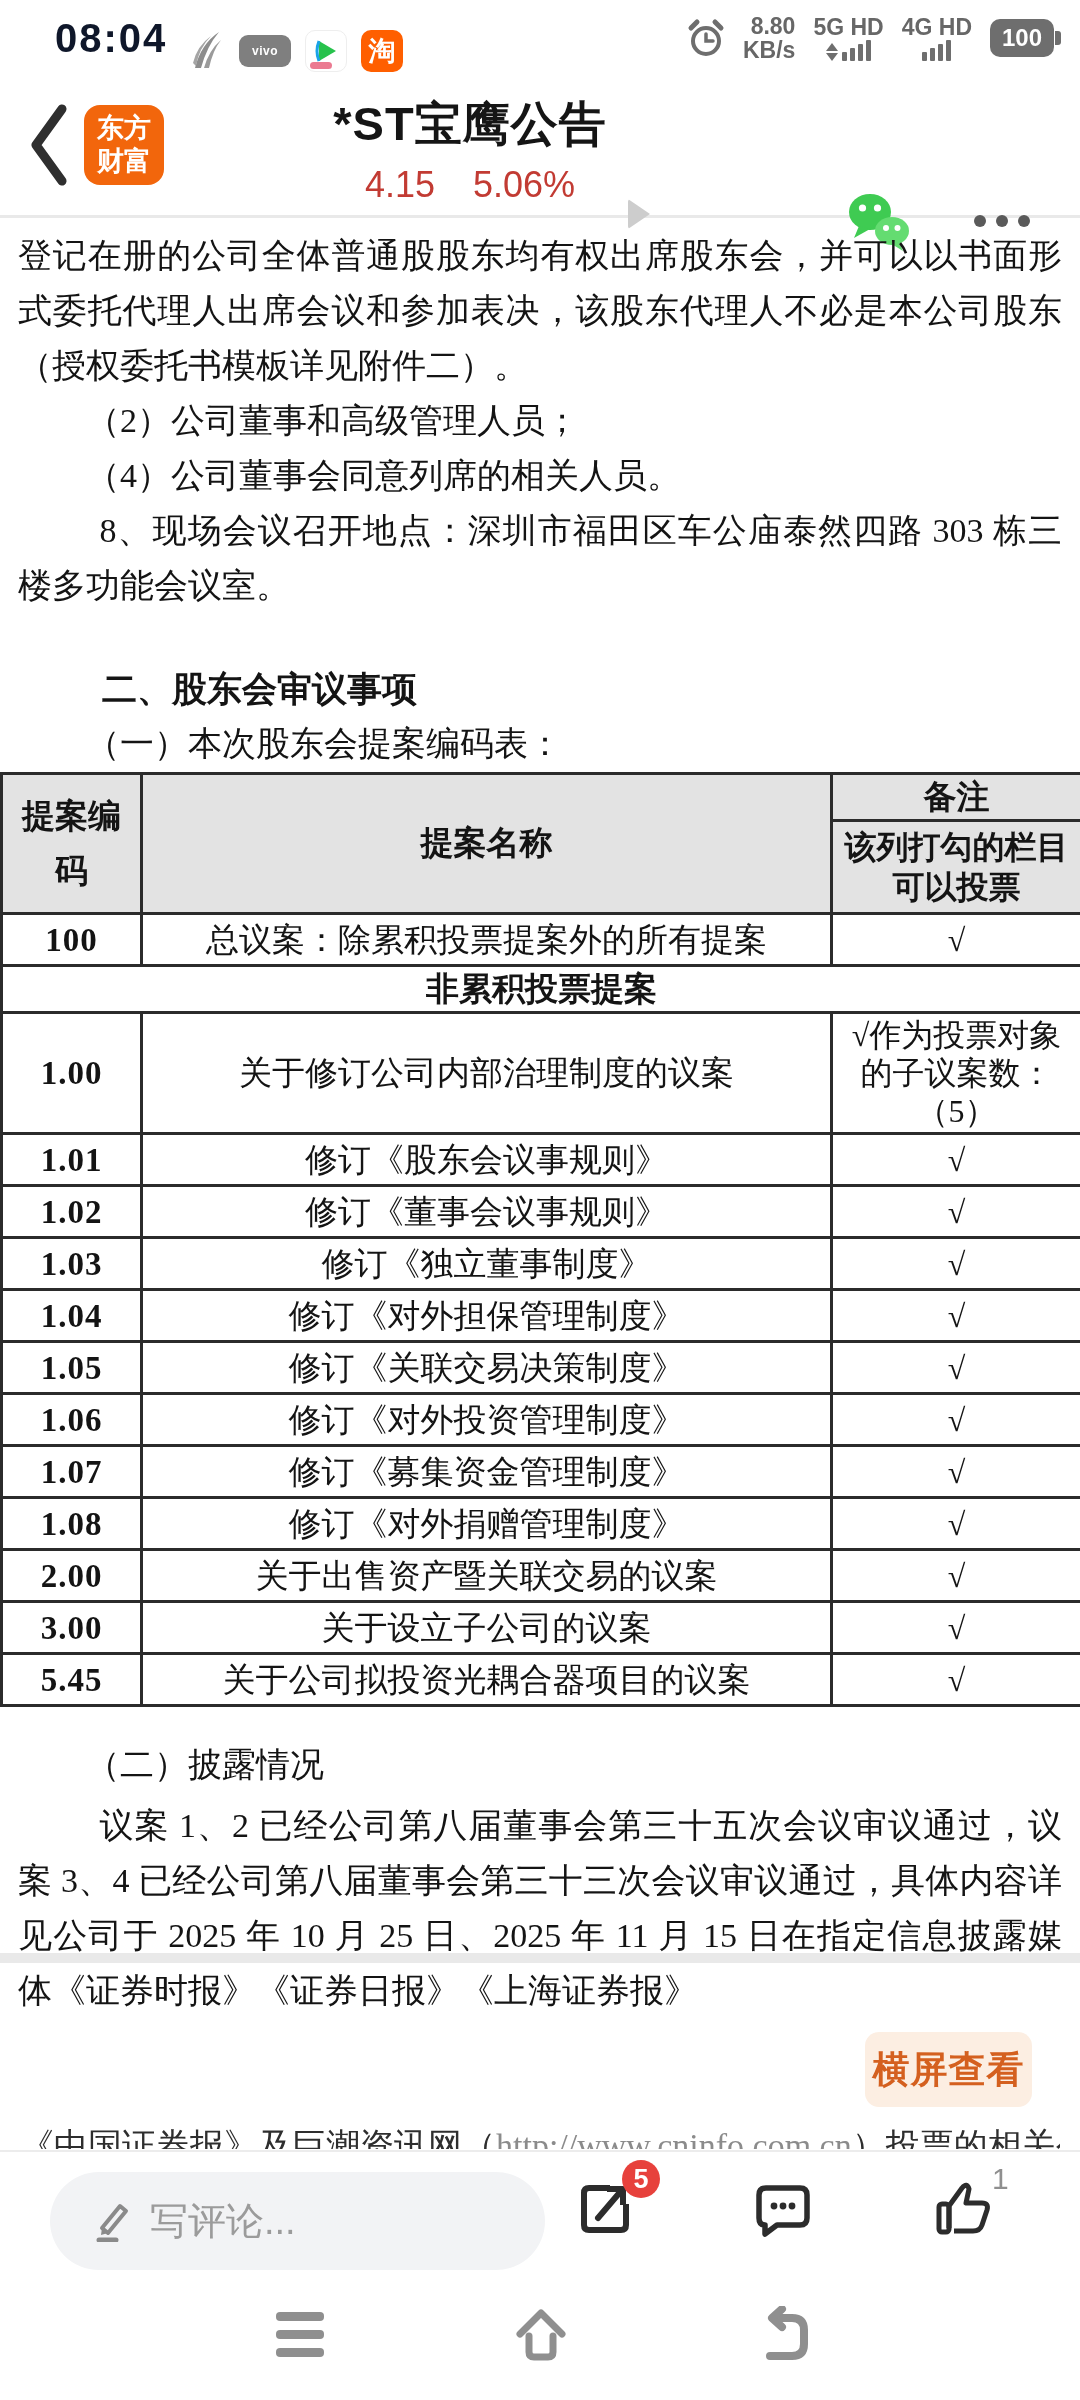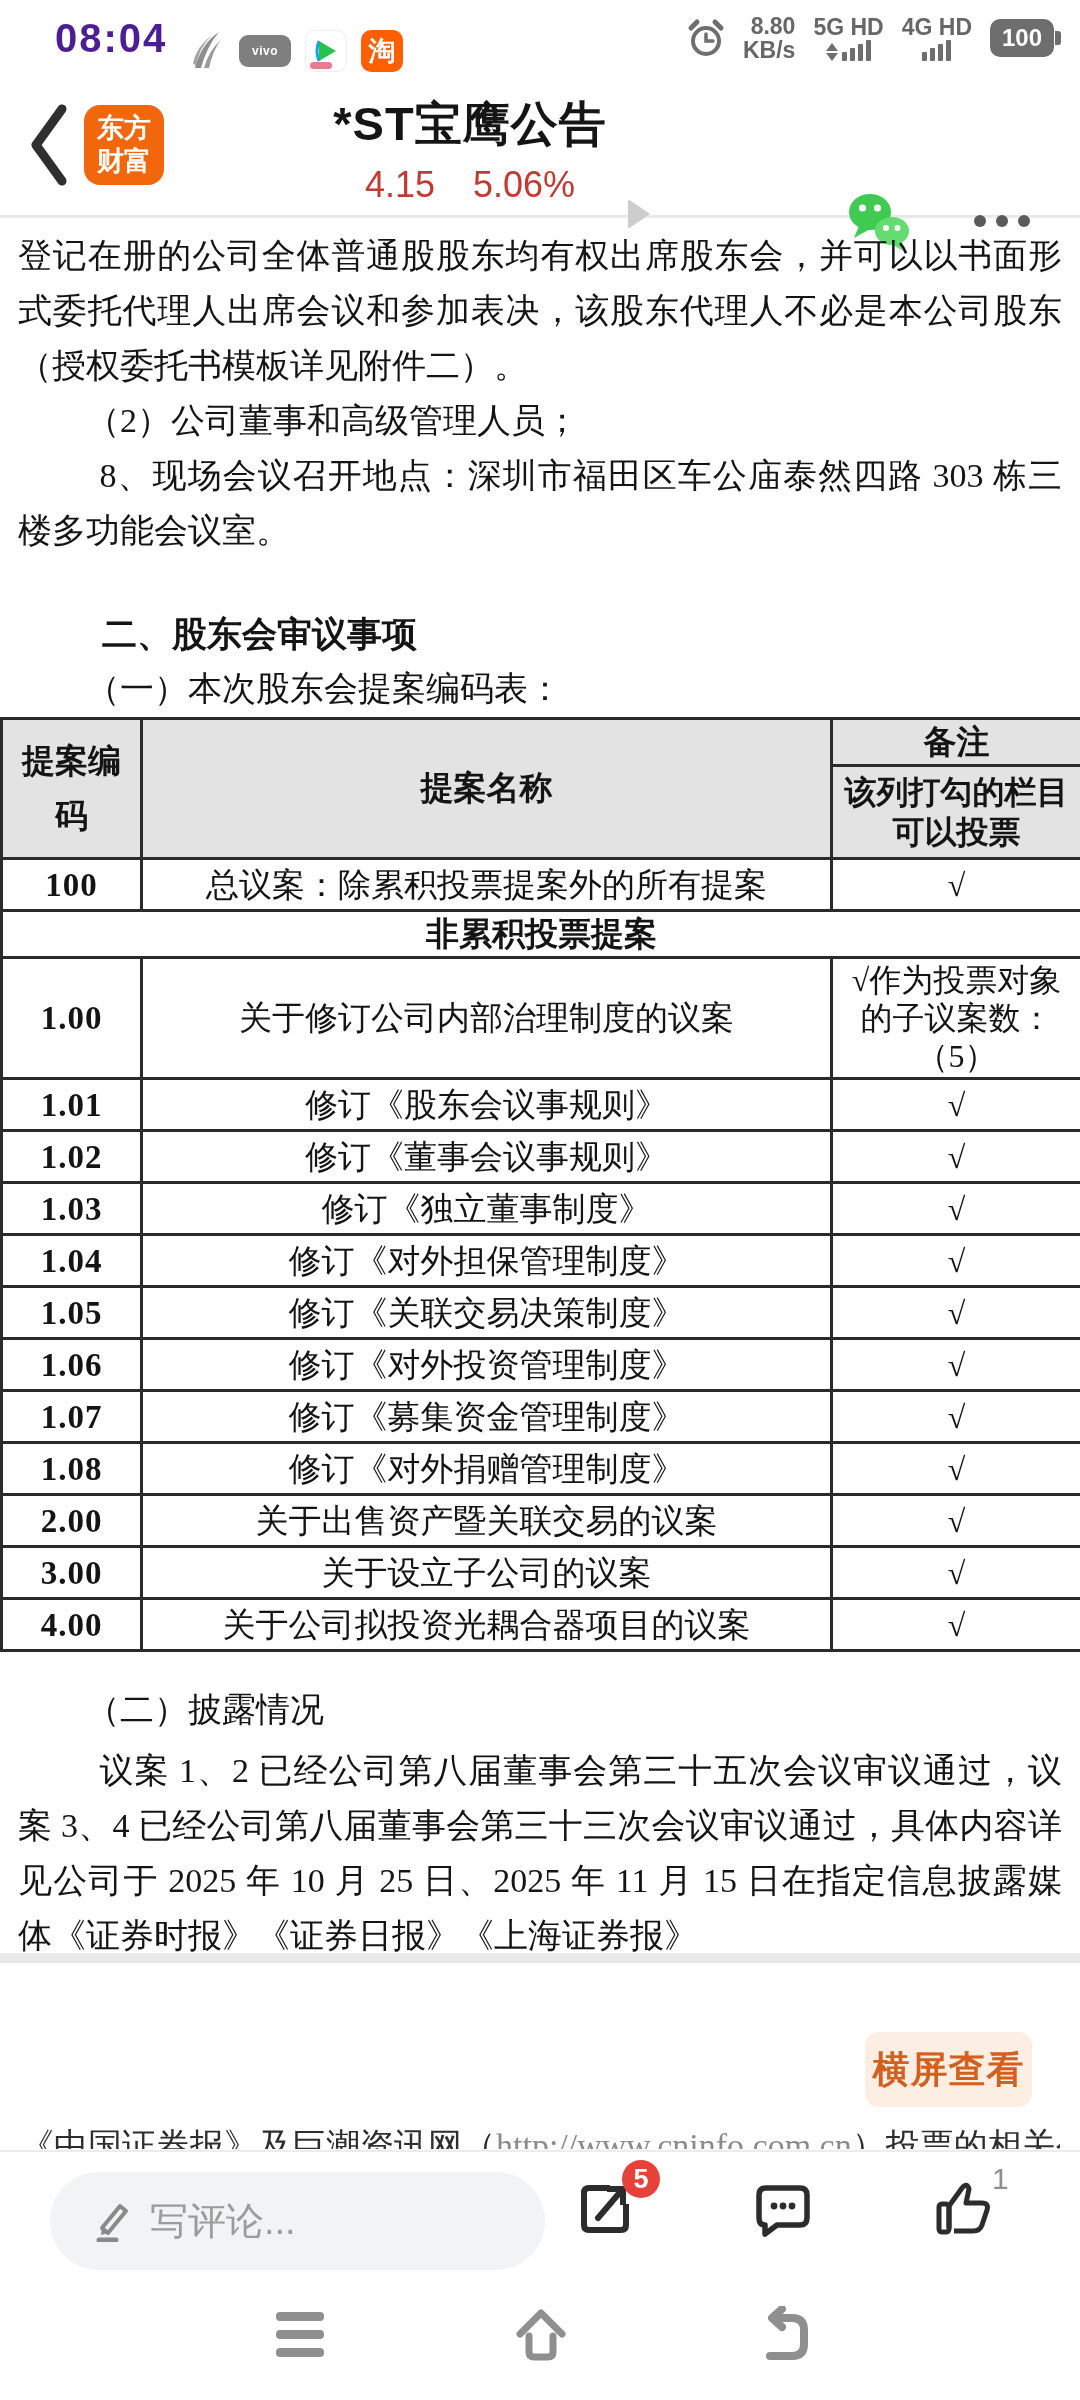--- a/index.html
+++ b/index.html
@@ -3,21 +3,21 @@
 <meta charset="utf-8">
 <style>
   html,body{margin:0;padding:0;}
   body{
     width:1080px;height:2400px;position:relative;background:#ffffff;overflow:hidden;
     font-family:"Liberation Sans","DejaVu Sans",sans-serif;
     -webkit-font-smoothing:antialiased;
   }
   
   .status-bar{position:absolute;top:0;left:0;width:1080px;height:75px;background:#fff;}
-  .sb-time{position:absolute;left:55px;top:16px;font-size:40px;font-weight:700;color:#4c1d95;letter-spacing:2px;}
+  .sb-time{position:absolute;left:55px;top:16px;font-size:40px;font-weight:700;color:#0f172a;letter-spacing:2px;}
   .sb-left-icons{position:absolute;left:185px;top:30px;display:flex;align-items:center;gap:14px;}
   .badge-ico{width:42px;height:42px;border-radius:10px;display:flex;align-items:center;justify-content:center;box-sizing:border-box;}
   .vivo-badge{background:#7f7f7f;height:32px;width:52px;border-radius:9px;color:#fff;font-size:12px;font-weight:700;letter-spacing:.5px;}
   .tv-badge{background:#fff;border:1px solid #eee;position:relative;}
   .tv-red{position:absolute;bottom:2px;left:4px;width:22px;height:7px;border-radius:4px;background:#e8637e;opacity:.85;}
   .tb-badge{background:#ff5f00;color:#fff;font-size:27px;font-weight:700;}
   .sb-right{position:absolute;right:26px;top:14px;display:flex;align-items:center;gap:18px;}
   .sb-col{display:flex;flex-direction:column;align-items:center;line-height:24px;color:#676767;font-weight:700;font-size:23px;}
   .sb-speed{align-items:flex-end;}
   .bars{display:flex;align-items:flex-end;gap:3px;height:22px;}
@@ -173,20 +173,21 @@
   <div class="hdr-more">
       <i></i>
       <i></i>
       <i></i>
     </div>
 </div>
 
 <div class="doc">
   <p class="p1">登记在册的公司全体普通股股东均有权出席股东会，并可以以书面形式委托代理人出席会议和参加表决，该股东代理人不必是本公司股东（授权委托书模板详见附件二）。</p>
   <p class="ind2">（2）公司董事和高级管理人员；</p>
+  <p class="ind2">（4）公司董事会同意列席的相关人员。</p>
   <p class="ind24">8、现场会议召开地点：深圳市福田区车公庙泰然四路 303 栋三楼多功能会议室。</p>
   <p class="sec-head ind24">二、股东会审议事项</p>
   <p class="ind2">（一）本次股东会提案编码表：</p>
 
   <table class="proposal">
     <colgroup>
         <col class="c1">
         <col class="c2">
         <col class="c3">
       </colgroup>
@@ -258,21 +259,21 @@
           <td class="code-cell">2.00</td>
           <td class="name-cell">关于出售资产暨关联交易的议案</td>
           <td class="remark-cell">√</td>
         </tr>
         <tr>
           <td class="code-cell">3.00</td>
           <td class="name-cell">关于设立子公司的议案</td>
           <td class="remark-cell">√</td>
         </tr>
         <tr>
-          <td class="code-cell">4.00</td>
+          <td class="code-cell">5.45</td>
           <td class="name-cell">关于公司拟投资光耦合器项目的议案</td>
           <td class="remark-cell">√</td>
         </tr>
       </tbody>
   </table>
 
   <p class="ind2" style="margin-top:30px">（二）披露情况</p>
   <p class="ind24" style="margin-top:6px">议案 1、2 已经公司第八届董事会第三十五次会议审议通过，议案 3、4 已经公司第八届董事会第三十三次会议审议通过，具体内容详见公司于 2025 年 10 月 25 日、2025 年 11 月 15 日在指定信息披露媒体《证券时报》《证券日报》《上海证券报》</p>
 </div>
 

